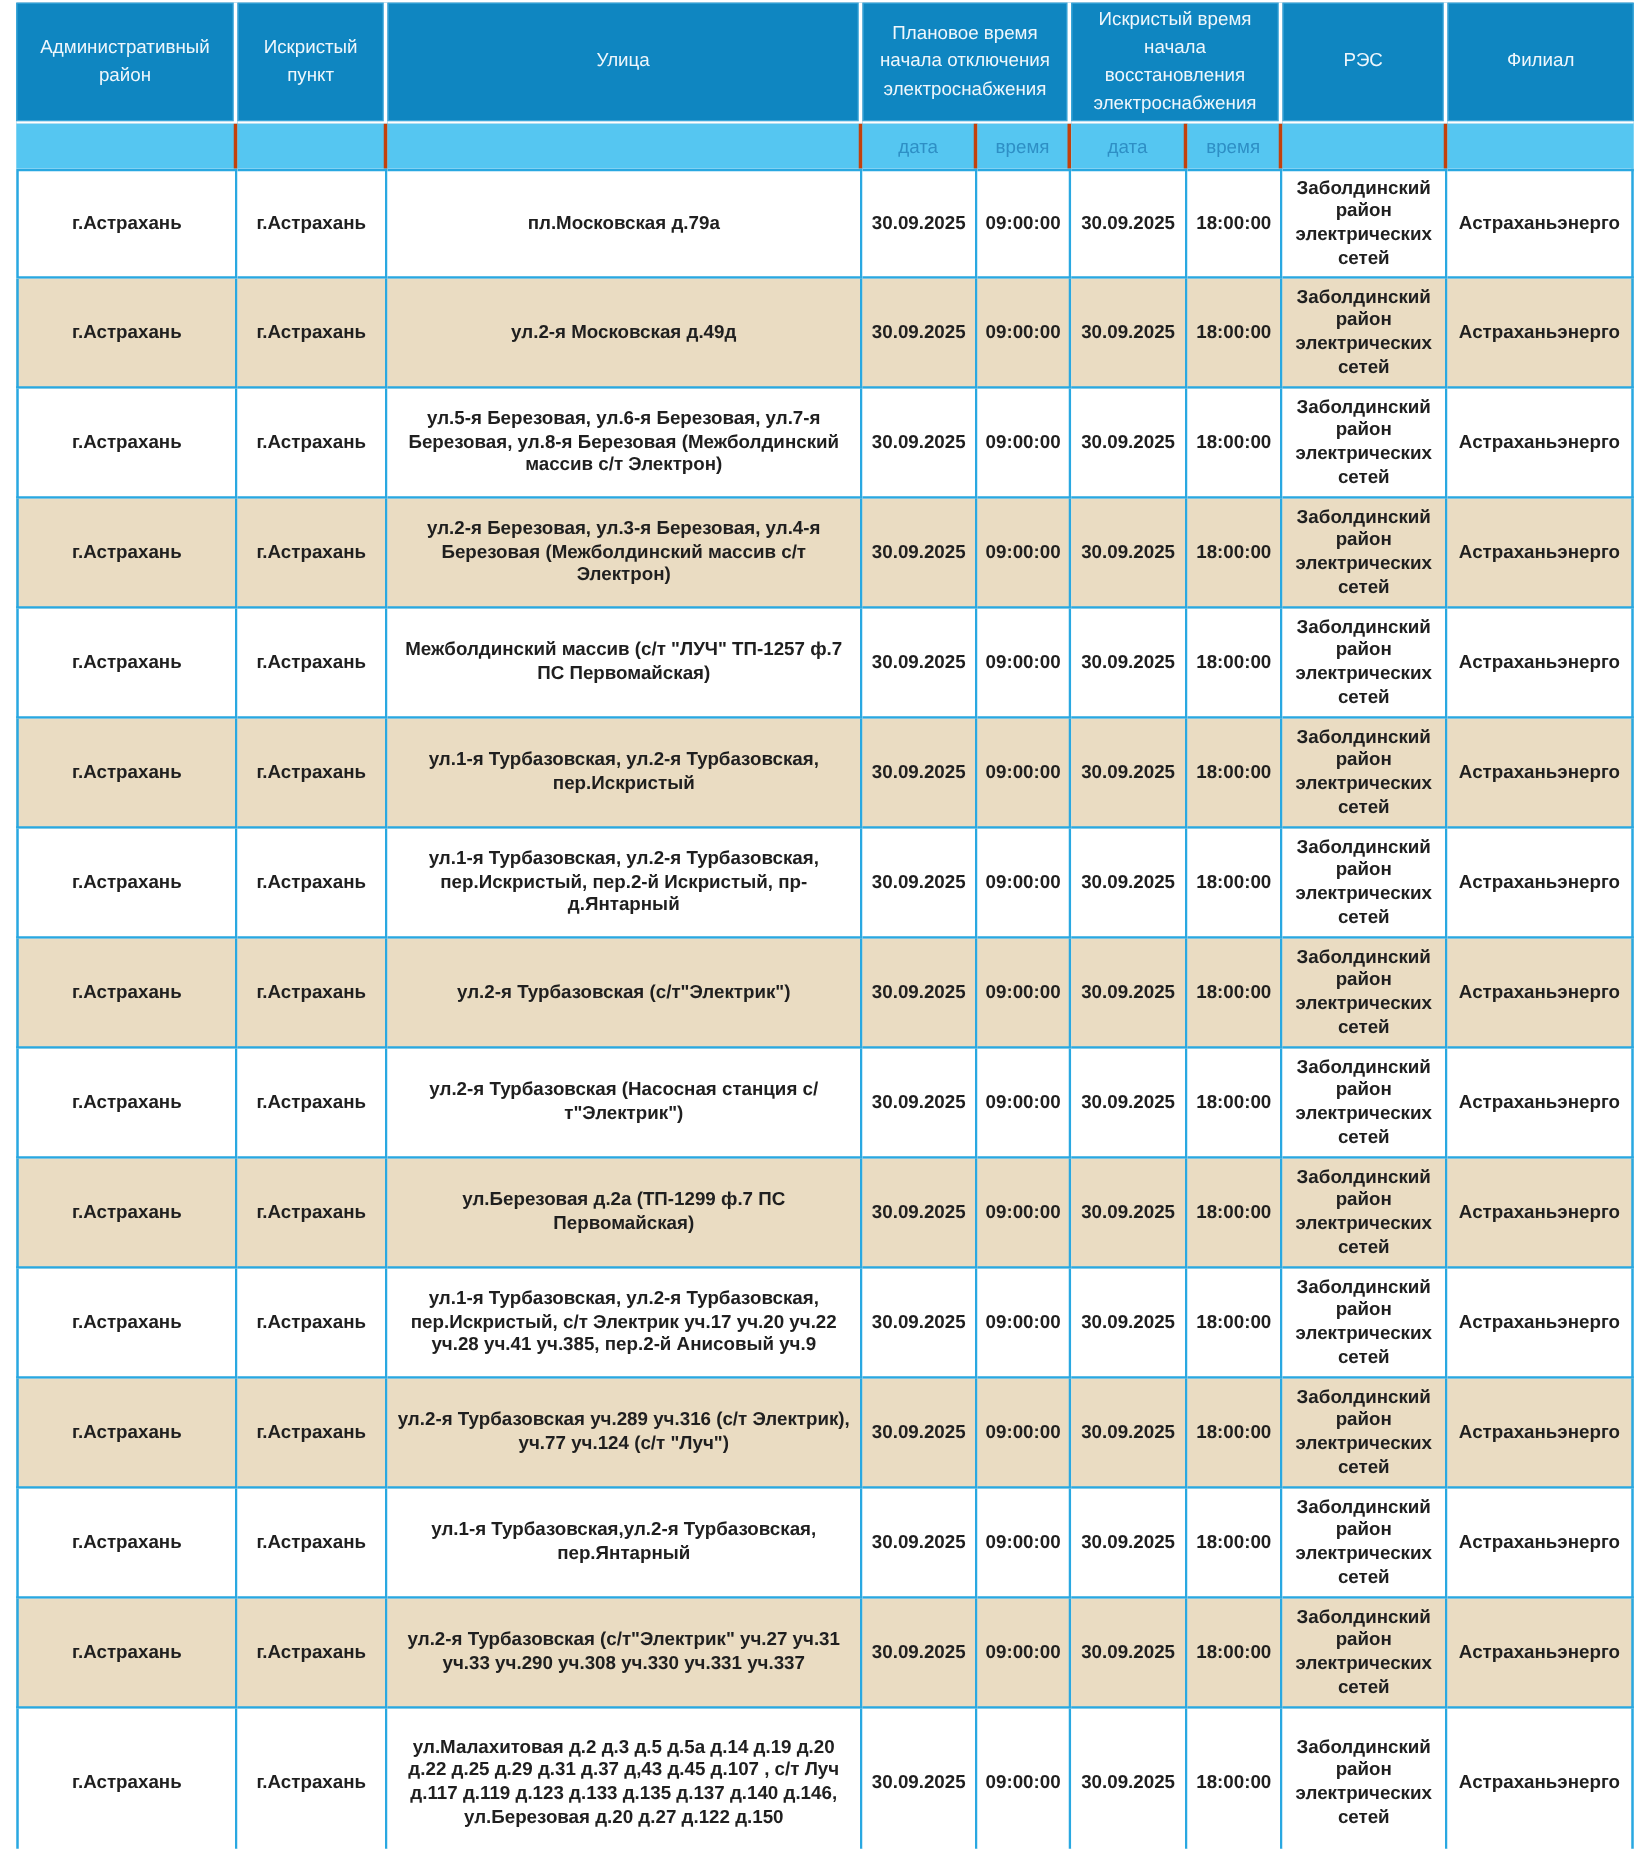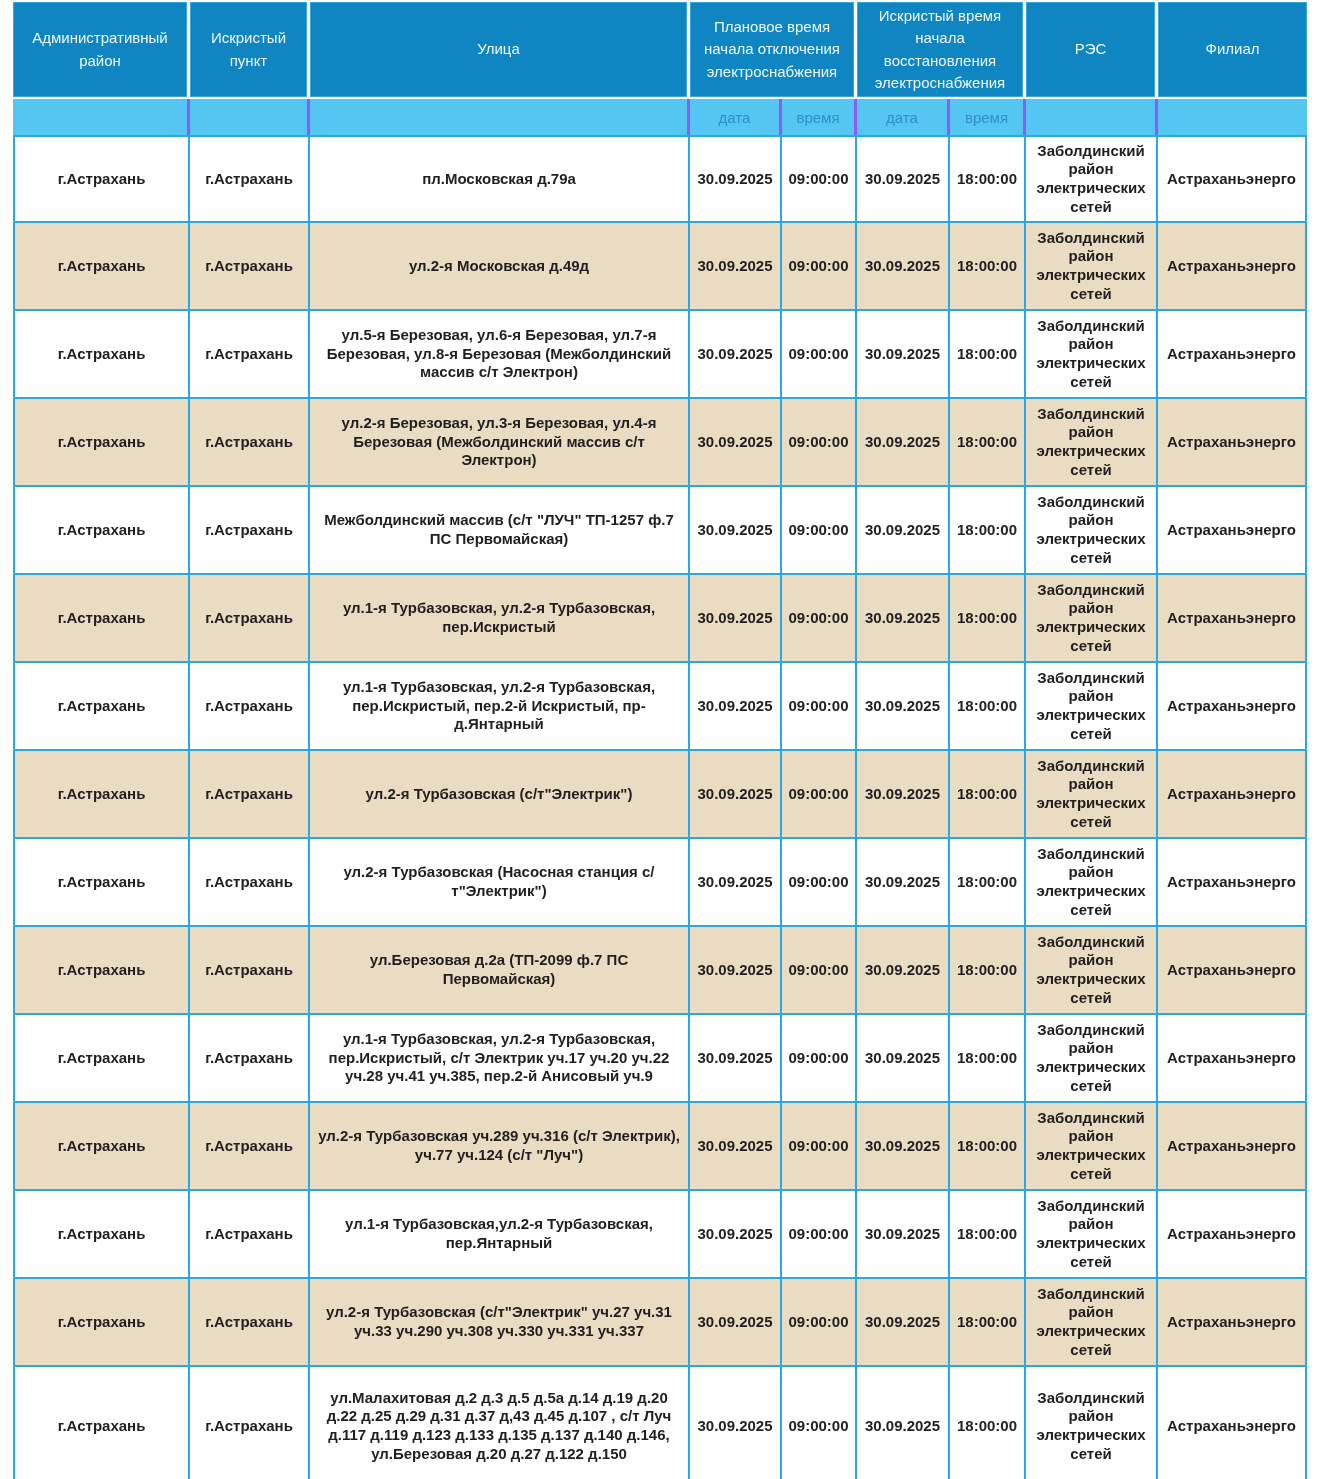--- a/index.html
+++ b/index.html
@@ -42,21 +42,21 @@
     box-shadow: inset 0 0 0 1px #38a6da;
   }
   thead th.main:last-child { border-right: none; }
   thead th.sub {
     background: #55c6f1;
     color: #2e8fc5;
     font-weight: 400;
     font-size: 15px;
     height: 36px;
     padding: 2px 4px;
-    border-right: 3px solid #8b5cf6;
+    border-right: 3px solid #c2410c;
   }
   thead th.sub:last-child { border-right: none; }
   
   tbody td {
     background: #ffffff;
     color: #1f1f1f;
     font-weight: 700;
     font-size: 15px;
     line-height: 1.25;
     padding: 2px 5px;
@@ -204,21 +204,21 @@
     <td class="date-cell">30.09.2025</td>
     <td class="time-cell">09:00:00</td>
     <td class="date-cell">30.09.2025</td>
     <td class="time-cell">18:00:00</td>
     <td>Заболдинский район электрических сетей</td>
     <td>Астраханьэнерго</td>
   </tr>
         <tr>
     <td>г.Астрахань</td>
     <td>г.Астрахань</td>
-    <td>ул.Березовая д.2а (ТП-2099 ф.7 ПС Первомайская)</td>
+    <td>ул.Березовая д.2а (ТП-1299 ф.7 ПС Первомайская)</td>
     <td class="date-cell">30.09.2025</td>
     <td class="time-cell">09:00:00</td>
     <td class="date-cell">30.09.2025</td>
     <td class="time-cell">18:00:00</td>
     <td>Заболдинский район электрических сетей</td>
     <td>Астраханьэнерго</td>
   </tr>
         <tr>
     <td>г.Астрахань</td>
     <td>г.Астрахань</td>

